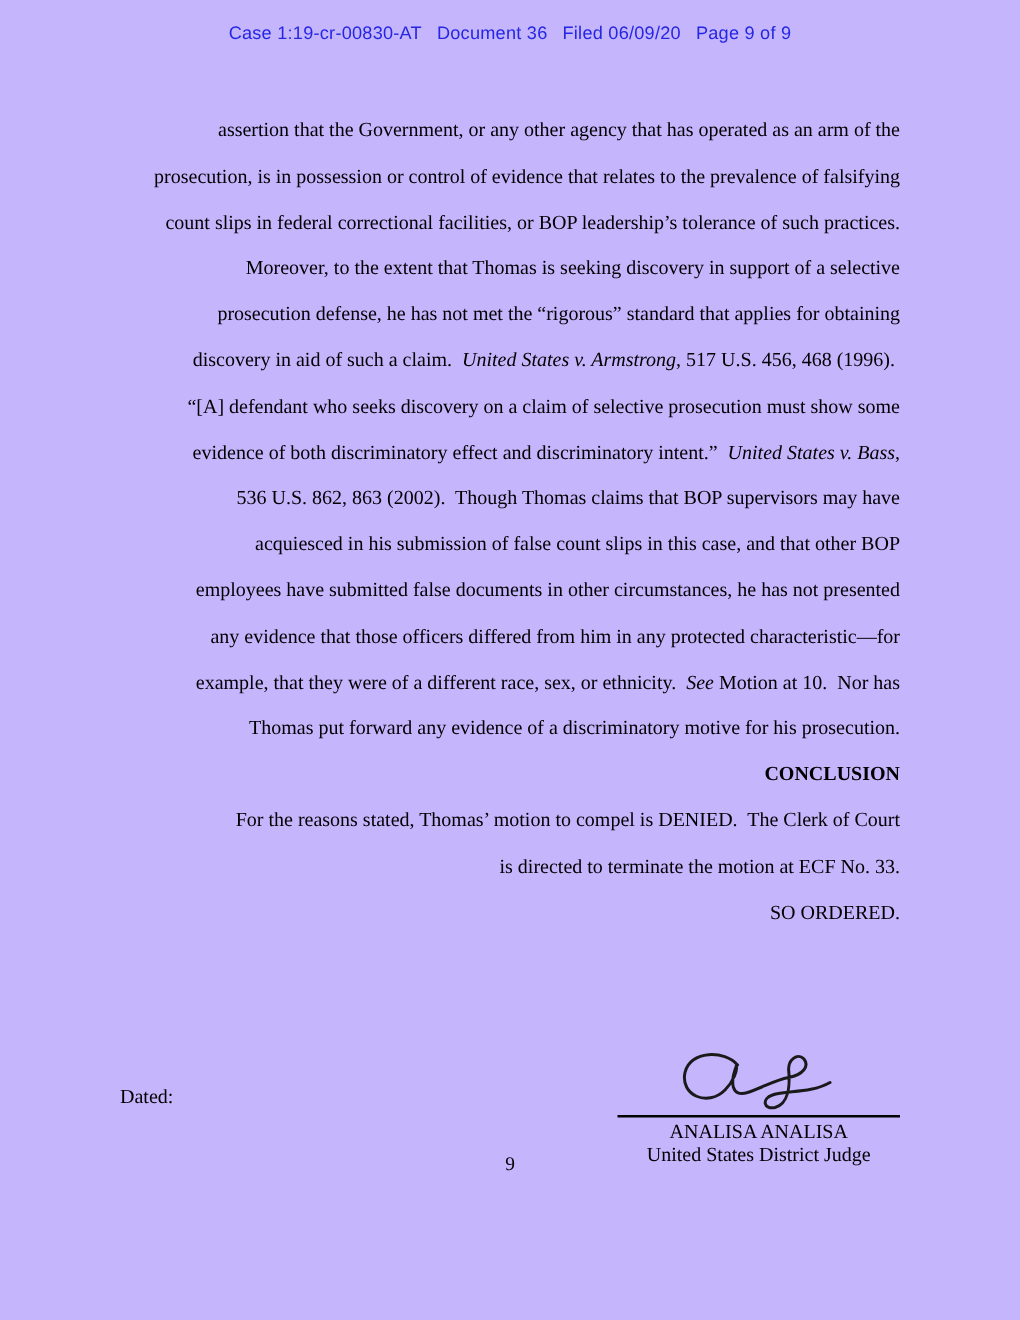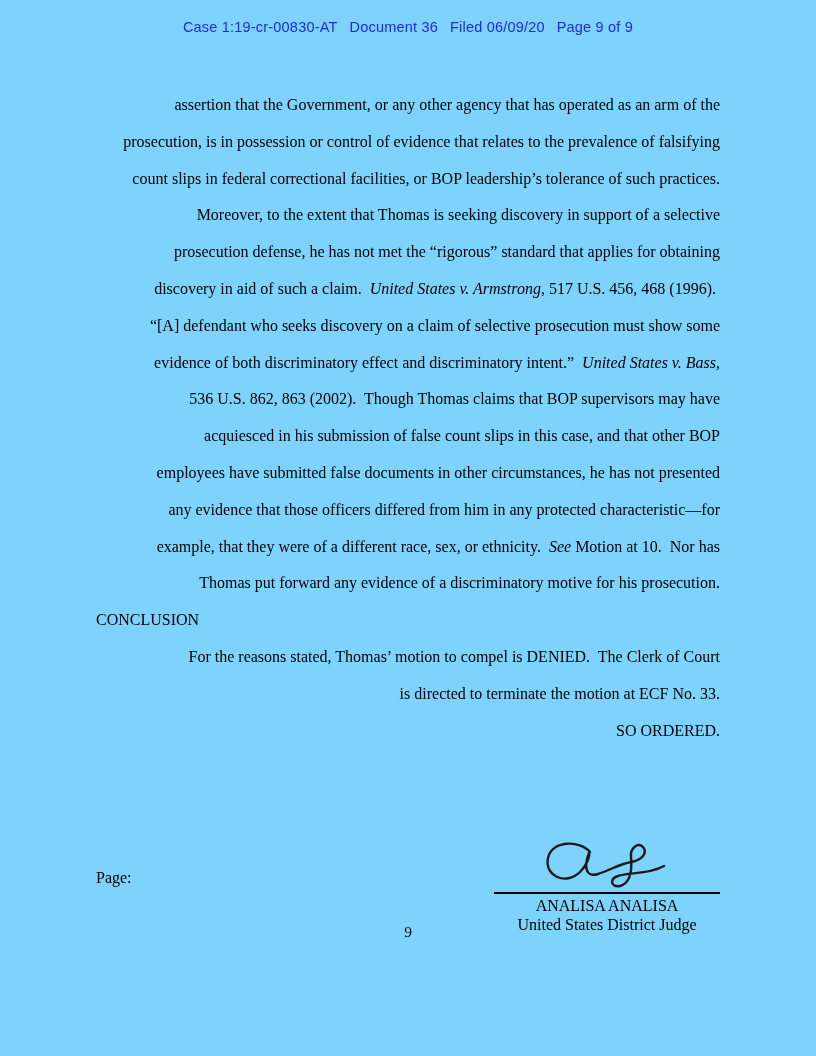--- a/index.html
+++ b/index.html
@@ -1,39 +1,39 @@
 <!DOCTYPE html>
 <html><head>
 <meta charset="utf-8">
 <style>
   html,body{margin:0;padding:0;background:#ffffff;}
   .page{
     position:relative;
     width:816px;height:1056px;
-    background:#7dd3fc;
+    background:#c4b5fd;
     color:#000;
     font-family:"Liberation Serif","DejaVu Serif",serif;
     overflow:hidden;
   }
   .stamp{
     position:absolute;top:19px;left:0;right:0;
     text-align:center;
     font-family:"Liberation Sans","DejaVu Sans",sans-serif;
     font-size:14.5px;
     letter-spacing:.2px;
     white-space:nowrap;
   }
   .stamp span{margin:0 6px;}
   .content{
     position:absolute;left:96px;top:87px;width:624px;
     font-size:16px;line-height:36.8px;
   }
   .para{margin:0;text-align:right;}
   .para.indent{text-indent:48px;margin-left:44px;}
-  .heading{margin:0;text-align:left;font-weight:normal;}
+  .heading{margin:0;text-align:right;font-weight:bold;}
   .it{font-style:italic;}
   .dated{
     position:absolute;left:96px;top:868px;
     font-size:16px;line-height:19.5px;
     display:flex;gap:7px;
   }
   .dated-col{display:flex;flex-direction:column;}
   .sig{
     position:absolute;left:494px;top:838px;width:226px;
     text-align:center;font-size:16px;line-height:18.5px;
@@ -56,21 +56,21 @@
 
   <div class="content">
       <p class="para"><span>assertion that the Government, or any other agency that has operated as an arm of the prosecution, is in possession or control of evidence that relates to the prevalence of falsifying count slips in federal correctional facilities, or BOP leadership’s tolerance of such practices.</span></p>
       <p class="para indent"><span>Moreover, to the extent that Thomas is seeking discovery in support of a selective prosecution defense, he has not met the “rigorous” standard that applies for obtaining discovery in aid of such a claim.&nbsp; </span><span class="it">United States v. Armstrong</span><span>, 517 U.S. 456, 468 (1996).&nbsp; “[A] defendant who seeks discovery on a claim of selective prosecution must show some evidence of both discriminatory effect and discriminatory intent.”&nbsp; </span><span class="it">United States v. Bass</span><span>, 536 U.S. 862, 863 (2002).&nbsp; Though Thomas claims that BOP supervisors may have acquiesced in his submission of false count slips in this case, and that other BOP employees have submitted false documents in other circumstances, he has not presented any evidence that those officers differed from him in any protected characteristic—for example, that they were of a different race, sex, or ethnicity.&nbsp; </span><span class="it">See</span><span> Motion at 10.&nbsp; Nor has Thomas put forward any evidence of a discriminatory motive for his prosecution.</span></p>
       <p class="heading">CONCLUSION</p>
       <p class="para indent"><span>For the reasons stated, Thomas’ motion to compel is DENIED.&nbsp; The Clerk of Court is directed to terminate the motion at ECF No. 33.</span></p>
       <p class="para indent"><span>SO ORDERED.</span></p>
     </div>
 
   <div class="dated">
-    <span>Page:</span>
+    <span>Dated:</span>
   </div>
 
   <div class="sig">
     <svg width="150" height="56" viewBox="0 0 150 56" aria-hidden="true">
       <path d="M 58 14
                C 48 2, 20 2, 16 20
                C 12 38, 34 48, 48 34
                C 55 27, 58 18, 57 15
                C 52 28, 53 40, 66 36
                C 78 32, 88 26, 99 24

